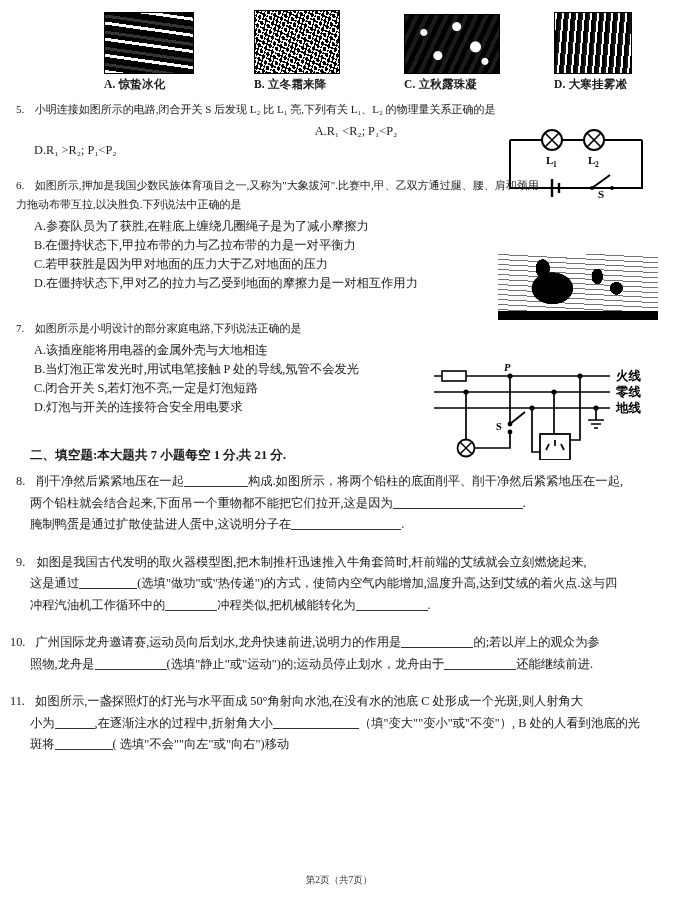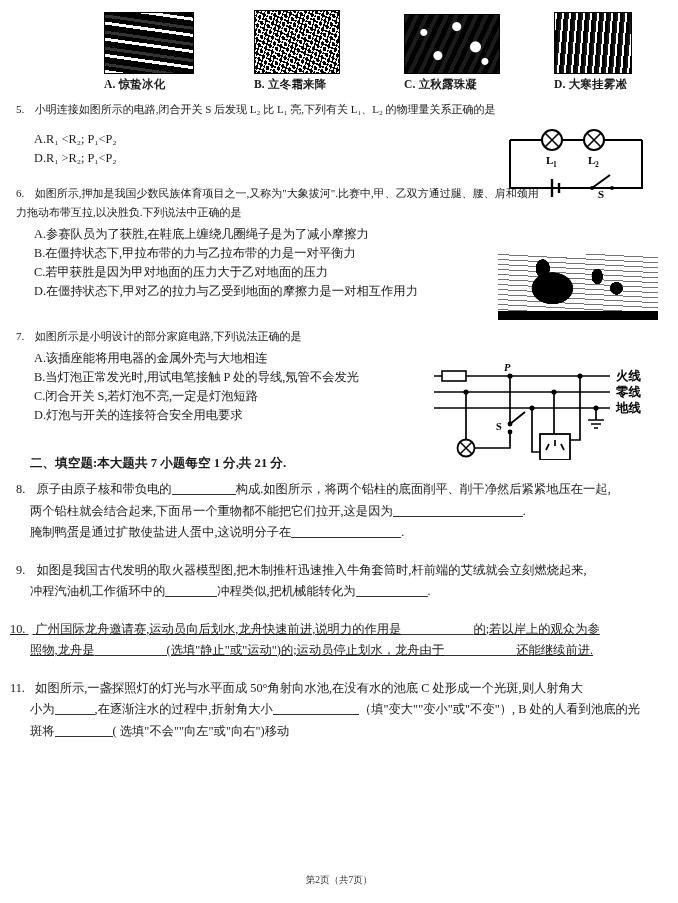--- a/index.html
+++ b/index.html
@@ -176,21 +176,21 @@
       <div class="season-cap">D. 大寒挂雾凇</div>
     </div>
   </div>
 
   <div class="q" style="margin-top:8px;">
     <div class="q-line" style="padding-left:38px; text-indent:-22px;">
       <span>5.</span>
       <span style="display:inline-block;width:5px;"></span>
       <span>小明连接如图所示的电路,闭合开关 S 后发现 L₂ 比 L₁ 亮,下列有关 L₁、L₂ 的物理量关系正确的是</span>
     </div>
-    <div class="opt" style="margin-top:11px;">A.R₁ &lt;R₂; P₁&lt;P₂</div>
+    <div class="opt" style="margin-top:3px;text-align:center;">A.R₁ &lt;R₂; P₁&lt;P₂</div>
     <div class="opt">D.R₁ &gt;R₂; P₁&lt;P₂</div>
   </div>
 
   <div class="fig q5-fig">
     <svg width="172" height="72" viewBox="0 0 172 72">
 
       <path d="M18 14 H50" stroke="#000" stroke-width="2" fill="none"></path>
       <path d="M70 14 H92" stroke="#000" stroke-width="2" fill="none"></path>
       <path d="M112 14 H150" stroke="#000" stroke-width="2" fill="none"></path>
       <path d="M18 14 V62 H150 V14" stroke="#000" stroke-width="2" fill="none"></path>
@@ -300,42 +300,45 @@
       <text x="188" y="52" font-family="Liberation Sans, sans-serif" font-size="12.5" font-weight="bold">地线</text>
     </svg>
   </div>
 
   <div class="sec-head" style="margin-top:28px; padding-left:30px;">二、填空题:本大题共 7 小题每空 1 分,共 21 分.</div>
 
   <div class="q q-body" style="margin-top:6px;">
     <div style="padding-left:38px; text-indent:-22px;">
       <span>8.</span>
       <span style="display:inline-block;width:5px;"></span>
-      <span>原子由原子核和带负电的</span><span class="blank b64"></span><span>构成.如图所示，将两个铅柱的底面削平、削干净然后紧紧地压在一起,</span>
+      <span>削干净然后紧紧地压在一起</span><span class="blank b64"></span><span>构成.如图所示，将两个铅柱的底面削平、削干净然后紧紧地压在一起,</span>
     </div>
     <div style="padding-left:30px;">
       <span>两个铅柱就会结合起来,下面吊一个重物都不能把它们拉开,这是因为</span><span class="blank b130"></span><span>.</span>
     </div>
     <div style="padding-left:30px;">
       <span>腌制鸭蛋是通过扩散使盐进人蛋中,这说明分子在</span><span class="blank b110"></span><span>.</span>
     </div>
   </div>
 
   <div class="q q-body" style="margin-top:16px;">
     <div style="padding-left:38px; text-indent:-22px;">
       <span>9.</span>
       <span style="display:inline-block;width:5px;"></span>
       <span>如图是我国古代发明的取火器模型图,把木制推杆迅速推入牛角套筒时,杆前端的艾绒就会立刻燃烧起来,</span>
     </div>
     <div style="padding-left:30px;">
+      <span>这是通过</span><span class="blank b58"></span><span>(选填"做功"或"热传递")的方式，使筒内空气内能增加,温度升高,达到艾绒的着火点.这与四</span>
+    </div>
+    <div style="padding-left:30px;">
       <span>冲程汽油机工作循环中的</span><span class="blank b52"></span><span>冲程类似,把机械能转化为</span><span class="blank b72"></span><span>.</span>
     </div>
   </div>
 
-  <div class="q q-body" style="margin-top:16px;text-decoration:underline;">
+  <div class="q q-body" style="margin-top:16px;">
     <div style="padding-left:38px; text-indent:-28px;">
       <span>10.</span>
       <span style="display:inline-block;width:4px;"></span>
       <span>广州国际龙舟邀请赛,运动员向后划水,龙舟快速前进,说明力的作用是</span><span class="blank b72"></span><span>的;若以岸上的观众为参</span>
     </div>
     <div style="padding-left:30px;">
       <span>照物,龙舟是</span><span class="blank b72"></span><span>(选填"静止"或"运动")的;运动员停止划水，龙舟由于</span><span class="blank b72"></span><span>还能继续前进.</span>
     </div>
   </div>
 

